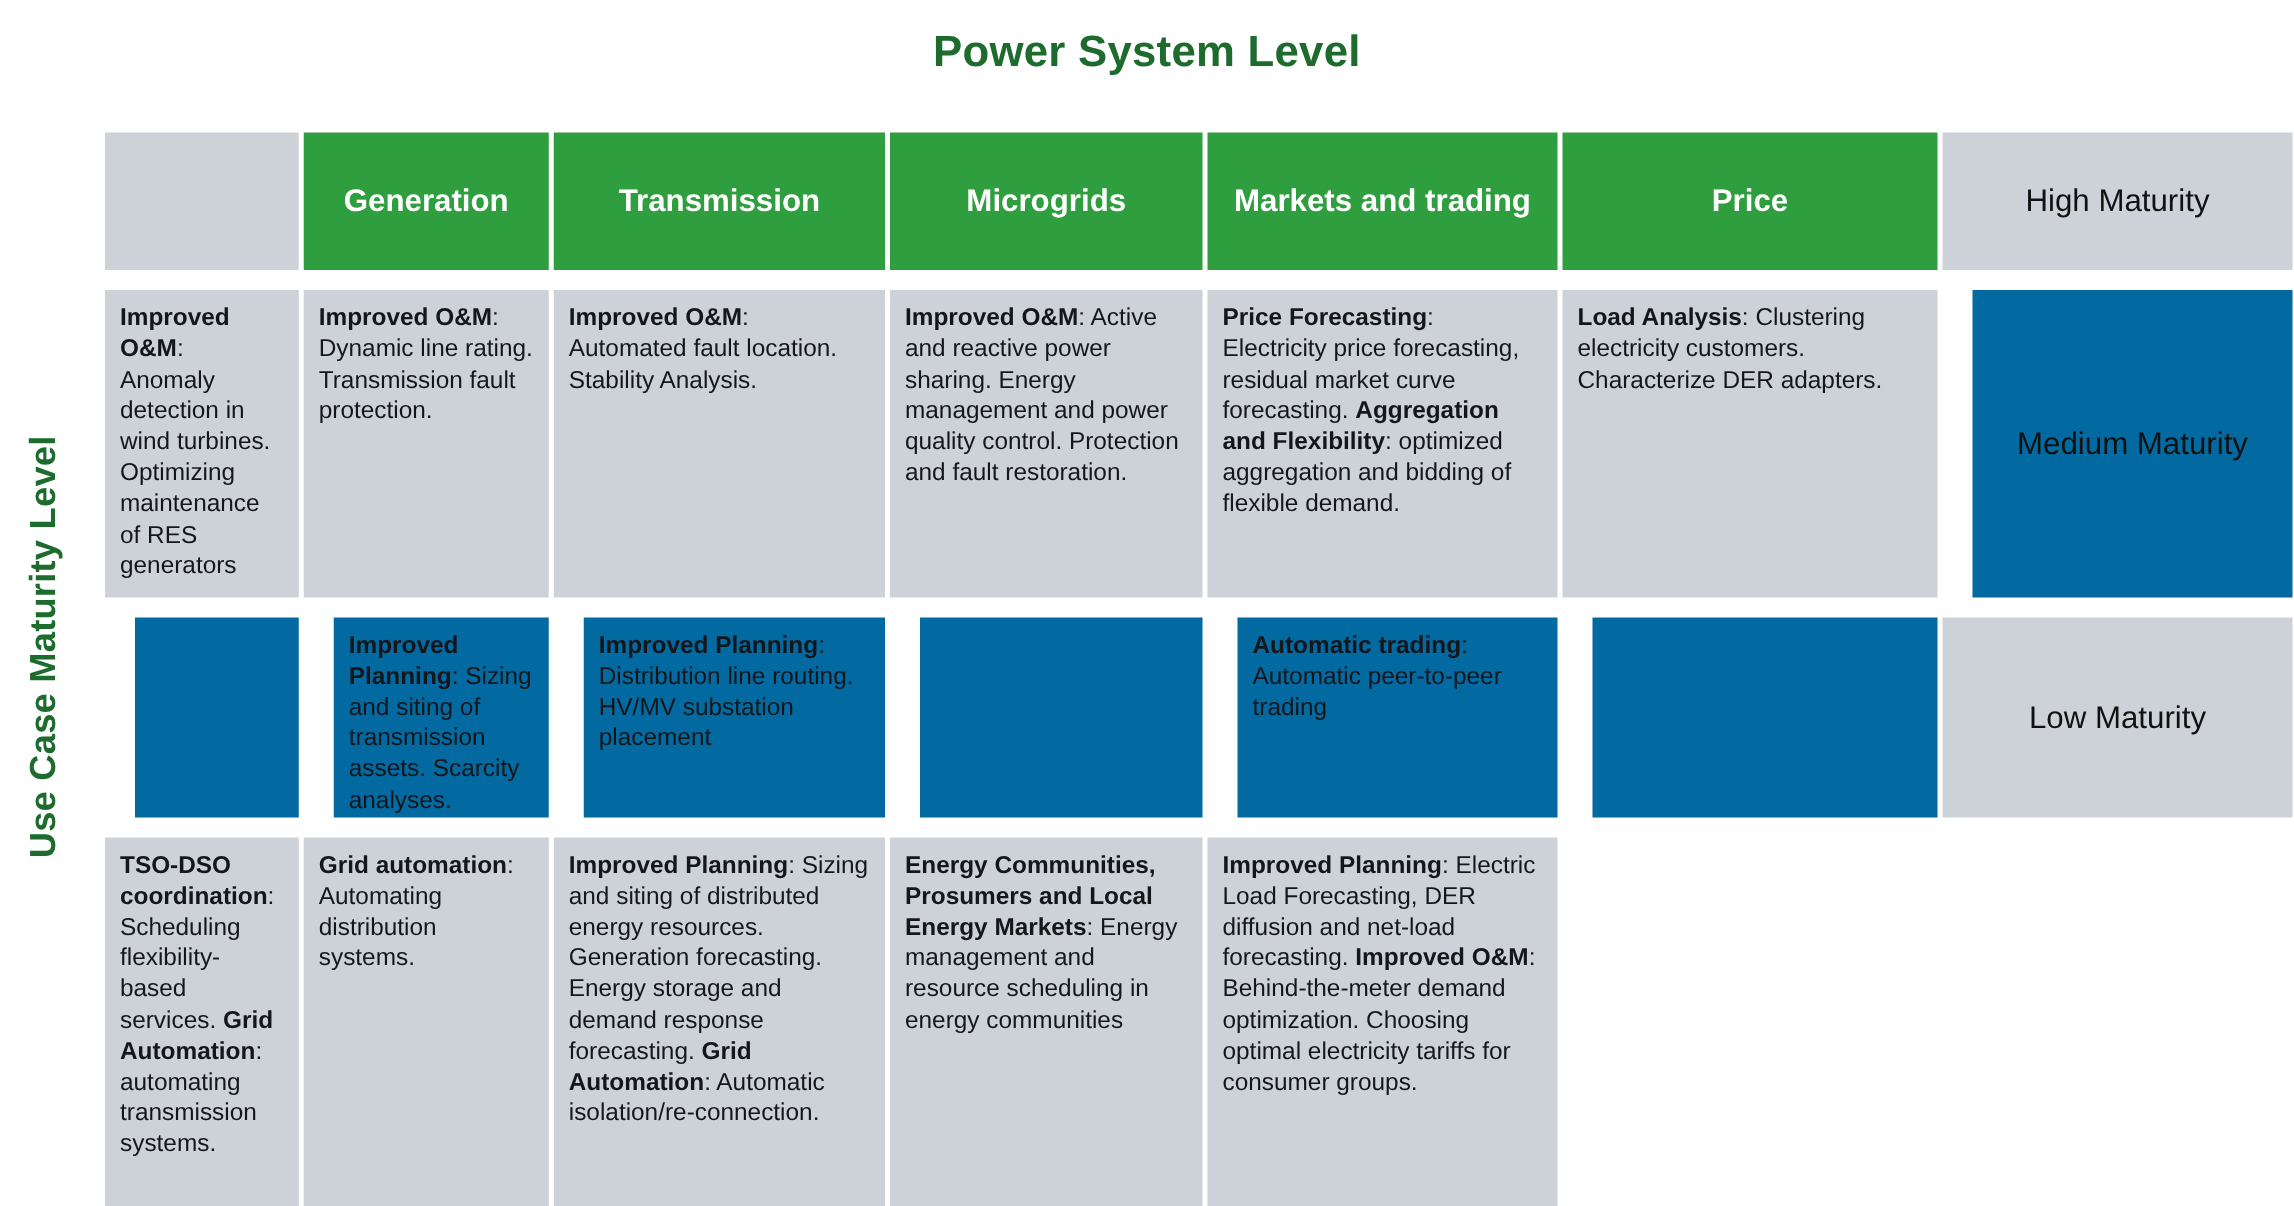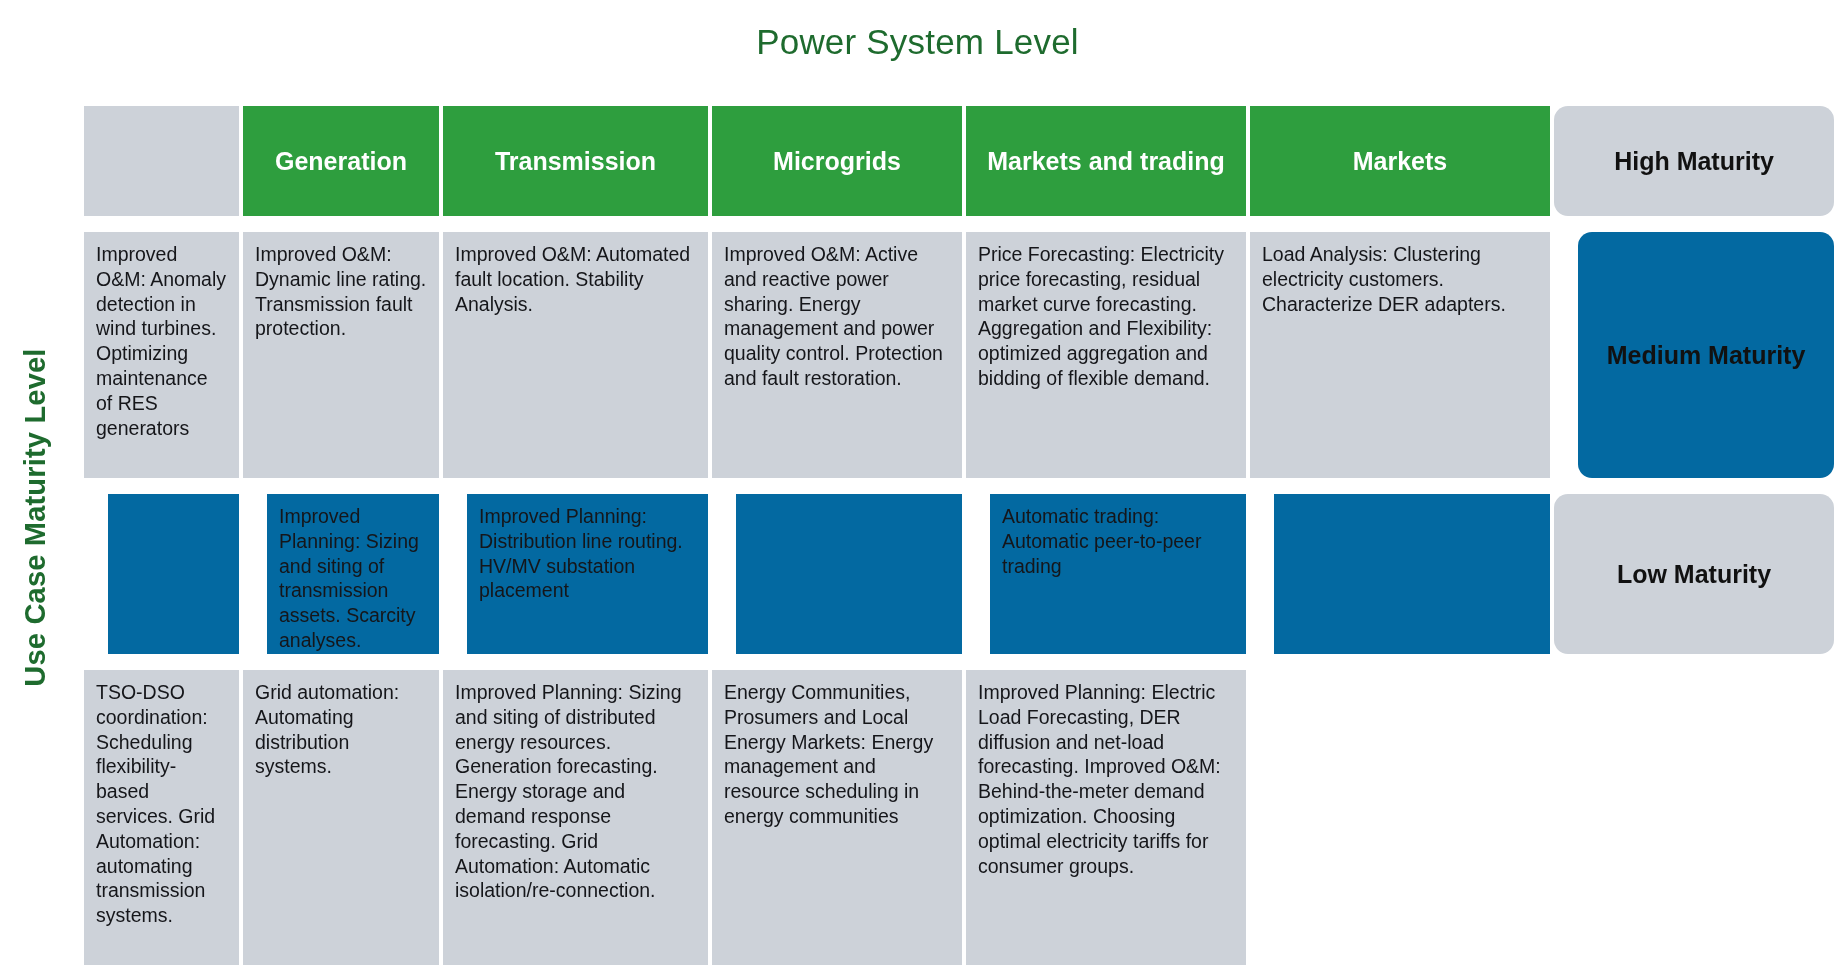--- a/index.html
+++ b/index.html
@@ -23,21 +23,21 @@
   }
 
   
   .title {
     position: absolute;
     top: 20px;
     left: 0;
     width: 1835px;
     text-align: center;
     font-size: 35px;
-    font-weight: normal;
+    font-weight: bold;
     color: #1E6B2E;
     letter-spacing: 0.2px;
     line-height: 44px;
   }
 
   
   .vaxis {
     position: absolute;
     left: 0px;
     top: 106px;
@@ -89,41 +89,40 @@
     line-height: 31px;
     padding: 4px 6px;
   }
   .hdr-corner {
     background: #CDD2D9;
   }
 
   
   .rowhdr {
     font-size: 25px;
-    font-weight: bold;
+    font-weight: normal;
     color: #111111;
     display: flex;
     align-items: center;
     justify-content: center;
     text-align: left;
     line-height: 32px;
     padding: 4px 6px;
-    border-radius: 14px;
   }
 
   
   .body-cell {
     font-size: 19.5px;
     line-height: 24.8px;
     color: #15161a;
     padding: 10px 12px 8px 12px;
     text-align: left;
     word-wrap: break-word;
   }
-  .body-cell b { font-weight: normal; }
+  .body-cell b { font-weight: bold; }
 
   .tone-a { background: #CDD2D9; }
   .tone-b { background: #0369a1; margin-left: 24px; }
 </style>
 </head>
 <body>
 
 <div id="page">
 
   <div class="title">Power System Level</div>
@@ -131,21 +130,21 @@
   <div class="vaxis">
     <span class="vaxis-text">Use Case Maturity Level</span>
   </div>
 
   <div class="matrix" id="matrix">
       <div class="cell hdr-corner"></div>
       <div class="cell hdr">Generation</div>
       <div class="cell hdr">Transmission</div>
       <div class="cell hdr">Microgrids</div>
       <div class="cell hdr">Markets and trading</div>
-      <div class="cell hdr">Markets</div>
+      <div class="cell hdr">Price</div>
       <div class="cell rowhdr tone-a">High Maturity</div>
       <div class="cell body-cell tone-a"><b>Improved O&amp;M</b>: Anomaly detection in wind turbines. Optimizing maintenance of RES generators</div>
       <div class="cell body-cell tone-a"><b>Improved O&amp;M</b>: Dynamic line rating. Transmission fault protection.</div>
       <div class="cell body-cell tone-a"><b>Improved O&amp;M</b>: Automated fault location. Stability Analysis.</div>
       <div class="cell body-cell tone-a"><b>Improved O&amp;M</b>: Active and reactive power sharing. Energy management and power quality control. Protection and fault restoration.</div>
       <div class="cell body-cell tone-a"><b>Price Forecasting</b>: Electricity price forecasting, residual market curve forecasting. <b>Aggregation and Flexibility</b>: optimized aggregation and bidding of flexible demand.</div>
       <div class="cell body-cell tone-a"><b>Load Analysis</b>: Clustering electricity customers. Characterize DER adapters.</div>
       <div class="cell rowhdr tone-b">Medium Maturity</div>
       <div class="cell body-cell tone-b"></div>
       <div class="cell body-cell tone-b"><b>Improved Planning</b>: Sizing and siting of transmission assets. Scarcity analyses.</div>

